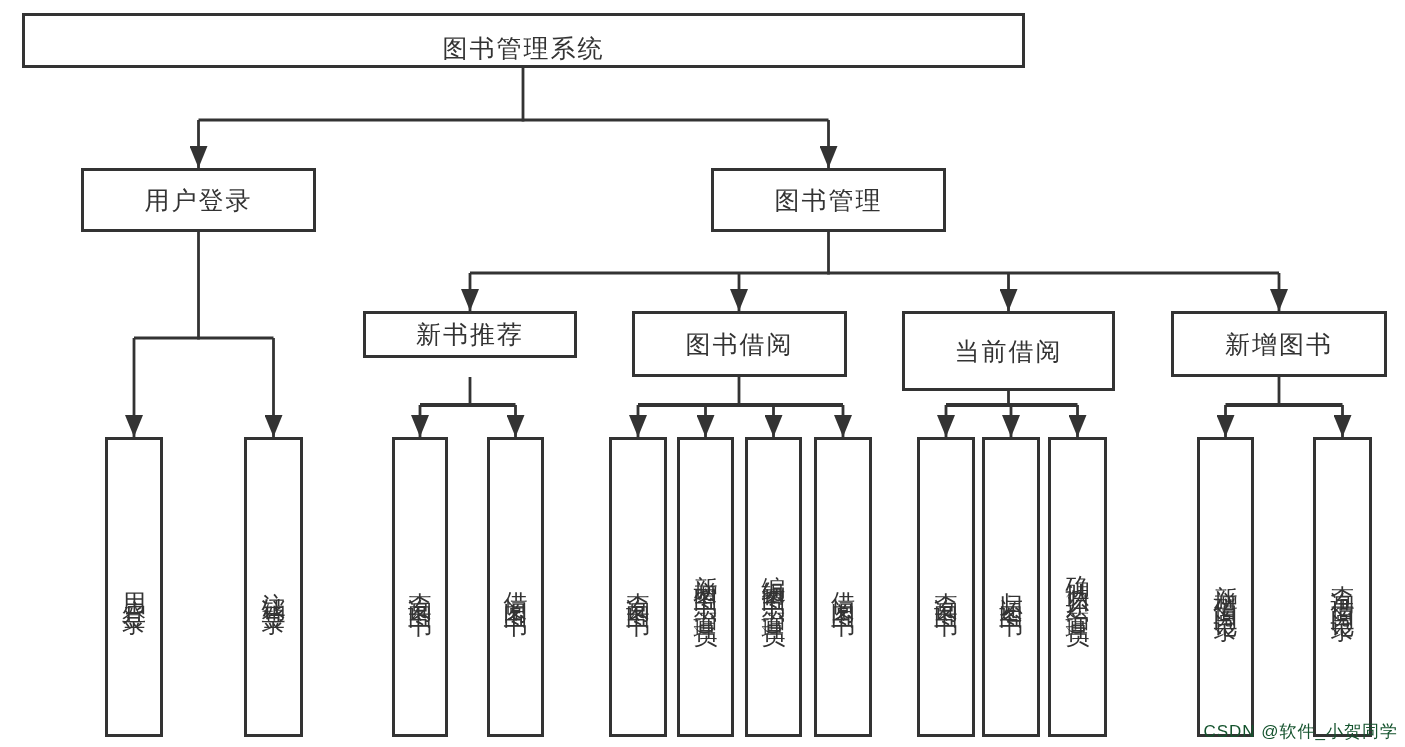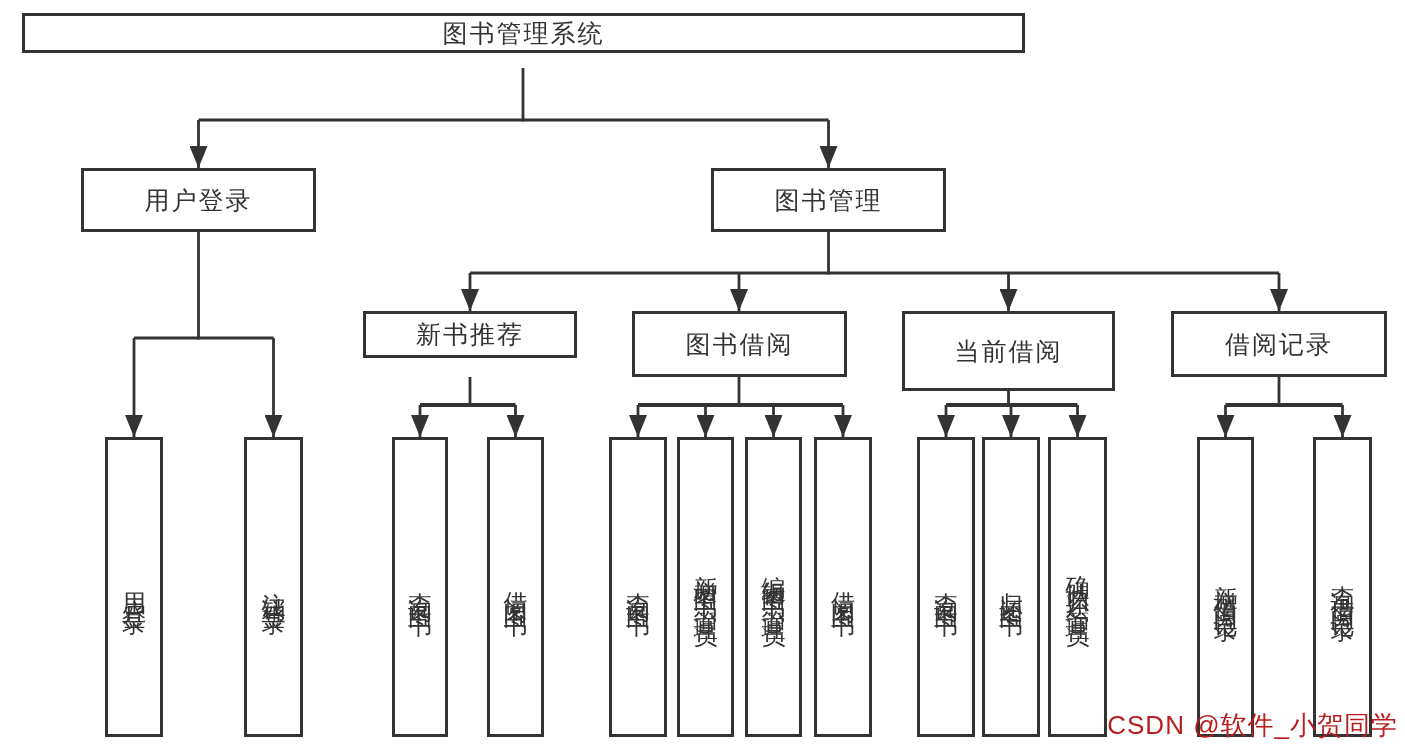--- a/index.html
+++ b/index.html
@@ -60,23 +60,23 @@
     text-orientation: mixed;
     font-size: 24px;
     letter-spacing: 7px;
     line-height: 1;
     white-space: nowrap;
   }
   #watermark {
     position: absolute;
     right: 7px;
     bottom: 4px;
-    font-size: 26px;
+    font-size: 17px;
     letter-spacing: 1px;
-    color: #b91c1c;
+    color: #14532d;
     z-index: 2;
   }
 </style>
 </head>
 <body>
 
 <div id="stage">
 
   <svg id="edges" width="1405" height="747" viewBox="0 0 1405 747">
     <defs>
@@ -133,42 +133,42 @@
     </g>
 
     <g>
       <path d="M1279,377 V405"></path>
       <path d="M1225.5,405 H1342.5" class="bar"></path>
       <path d="M1225.5,405 V437" marker-end="url(#ah)"></path>
       <path d="M1342.5,405 V437" marker-end="url(#ah)"></path>
     </g>
   </svg>
 
-  <div class="hbox" style="left:22px; top:13px; width:1003px; height:40px;">
+  <div class="hbox" style="left:22px; top:13px; width:1003px; height:55px;align-items:flex-end;">
     <span>图书管理系统</span>
   </div>
 
   <div class="hbox" style="left:81px; top:168px; width:235px; height:64px;">
     <span>用户登录</span>
   </div>
   <div class="hbox" style="left:711px; top:168px; width:235px; height:64px;">
     <span>图书管理</span>
   </div>
 
   <div class="hbox" style="left:363px; top:311px; width:214px; height:47px;">
     <span>新书推荐</span>
   </div>
   <div class="hbox" style="left:632px; top:311px; width:215px; height:66px;font-family:Liberation Serif, serif;">
     <span>图书借阅</span>
   </div>
   <div class="hbox" style="left:902px; top:311px; width:213px; height:80px;">
     <span>当前借阅</span>
   </div>
   <div class="hbox" style="left:1171px; top:311px; width:216px; height:66px;">
-    <span>借阅记录</span>
+    <span>新增图书</span>
   </div>
 
   <div class="vbox" style="left:105px; width:58px;">
     <span>用户登录</span>
   </div>
   <div class="vbox" style="left:244px; width:59px;">
     <span>注销登录</span>
   </div>
 
   <div class="vbox" style="left:392px; width:56px;">

